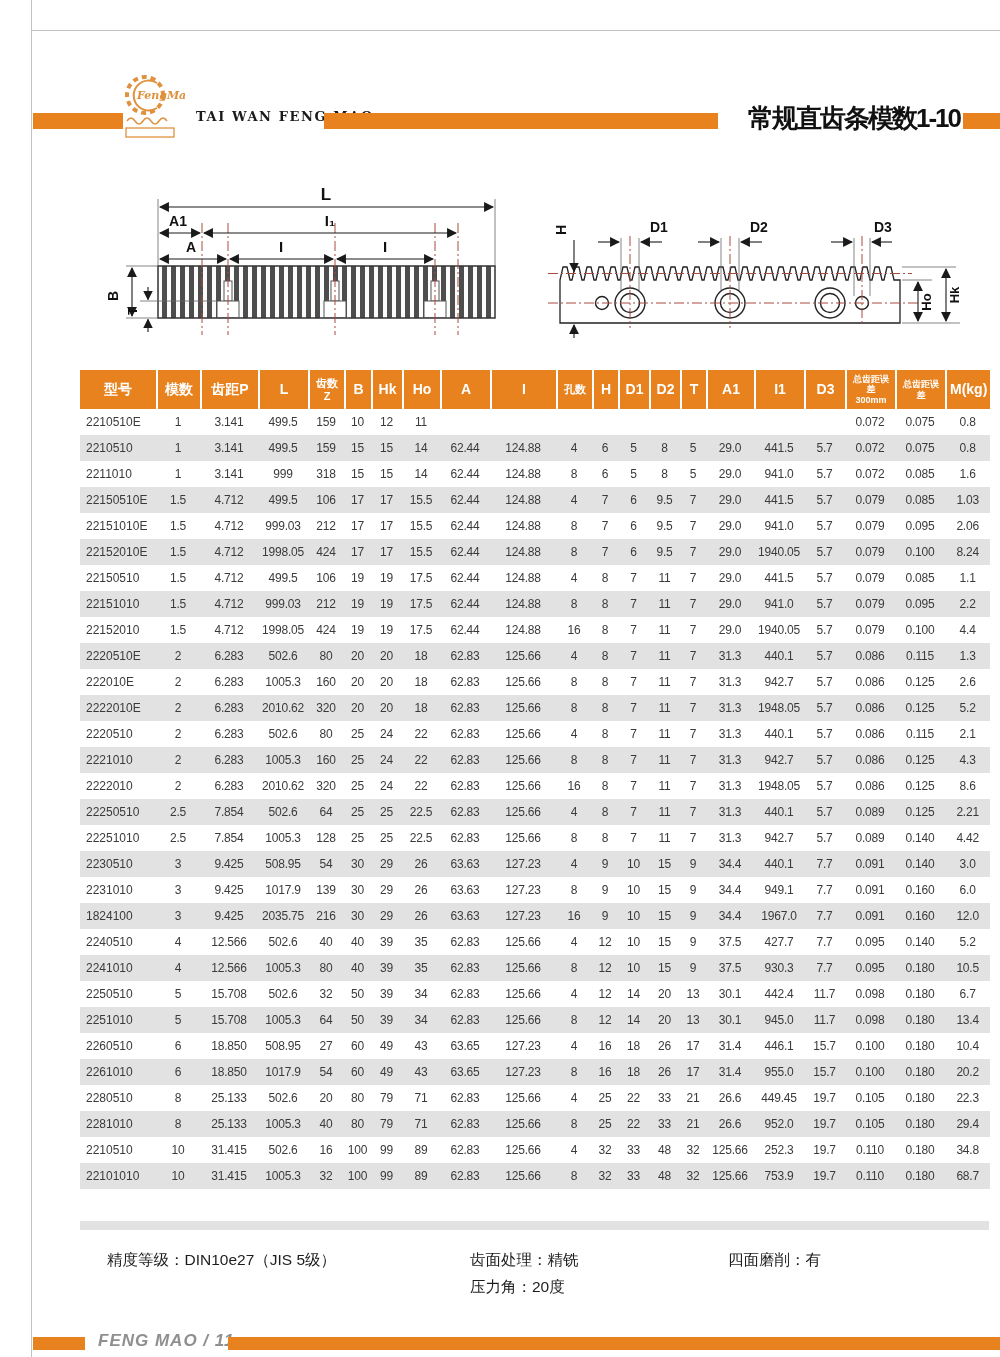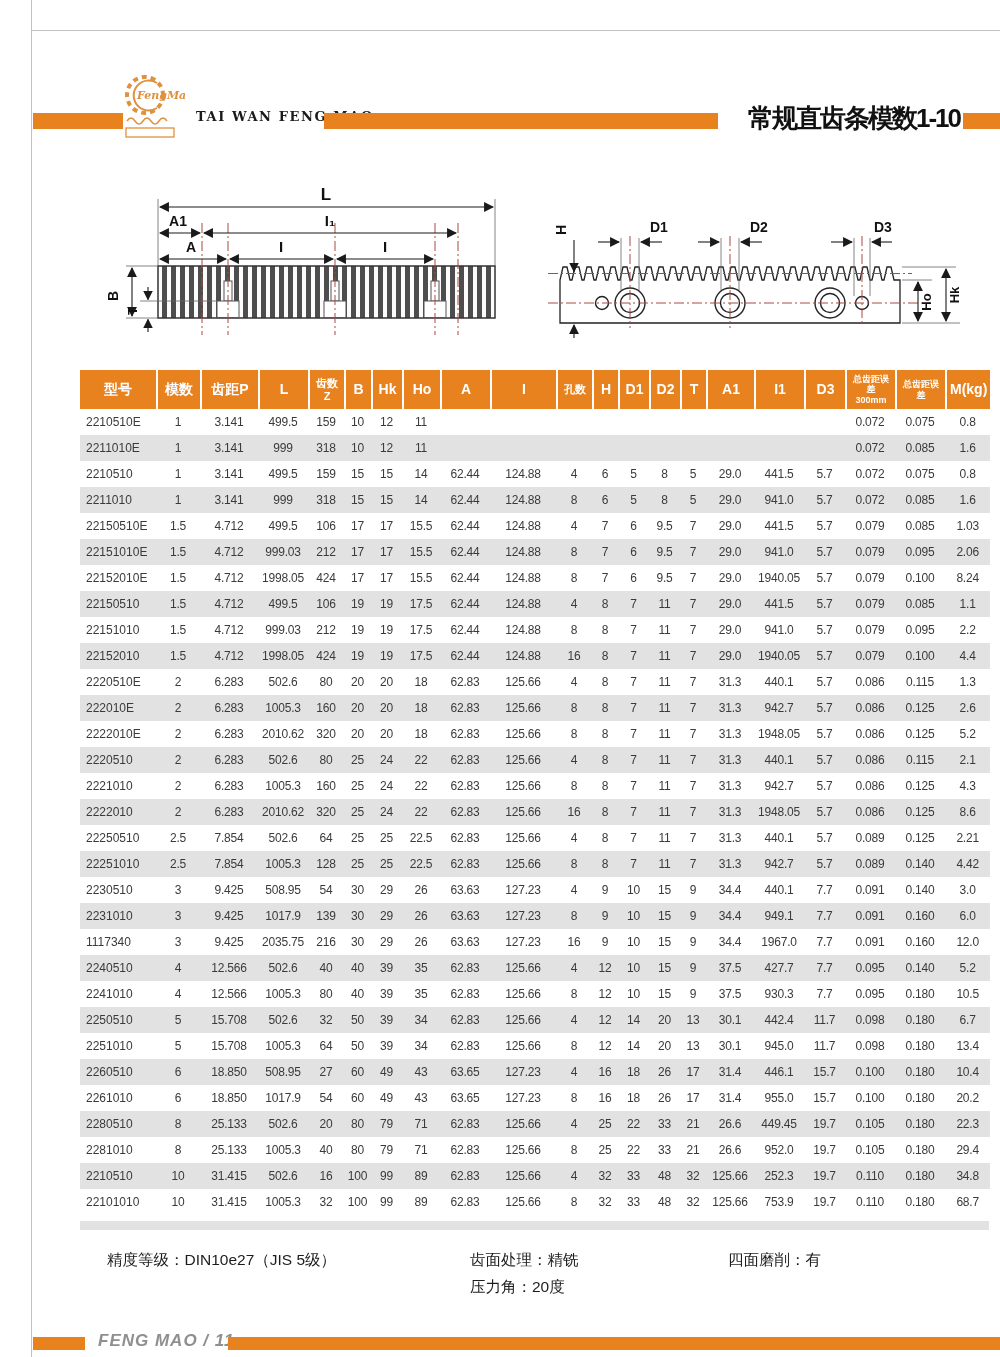--- a/index.html
+++ b/index.html
@@ -262,43 +262,20 @@
           <td></td>
           <td></td>
           <td></td>
           <td></td>
           <td></td>
           <td>0.072</td>
           <td>0.075</td>
           <td>0.8</td>
         </tr>
         <tr>
-          <td class="c0">2211010E</td>
-          <td>1</td>
-          <td>3.141</td>
-          <td>999</td>
-          <td>318</td>
-          <td>10</td>
-          <td>12</td>
-          <td>11</td>
-          <td></td>
-          <td></td>
-          <td></td>
-          <td></td>
-          <td></td>
-          <td></td>
-          <td></td>
-          <td></td>
-          <td></td>
-          <td></td>
-          <td>0.072</td>
-          <td>0.085</td>
-          <td>1.6</td>
-        </tr>
-        <tr>
           <td class="c0">2210510</td>
           <td>1</td>
           <td>3.141</td>
           <td>499.5</td>
           <td>159</td>
           <td>15</td>
           <td>15</td>
           <td>14</td>
           <td>62.44</td>
           <td>124.88</td>
@@ -699,21 +676,21 @@
           <td>15</td>
           <td>9</td>
           <td>34.4</td>
           <td>949.1</td>
           <td>7.7</td>
           <td>0.091</td>
           <td>0.160</td>
           <td>6.0</td>
         </tr>
         <tr>
-          <td class="c0">1117340</td>
+          <td class="c0">1824100</td>
           <td>3</td>
           <td>9.425</td>
           <td>2035.75</td>
           <td>216</td>
           <td>30</td>
           <td>29</td>
           <td>26</td>
           <td>63.63</td>
           <td>127.23</td>
           <td>16</td>

